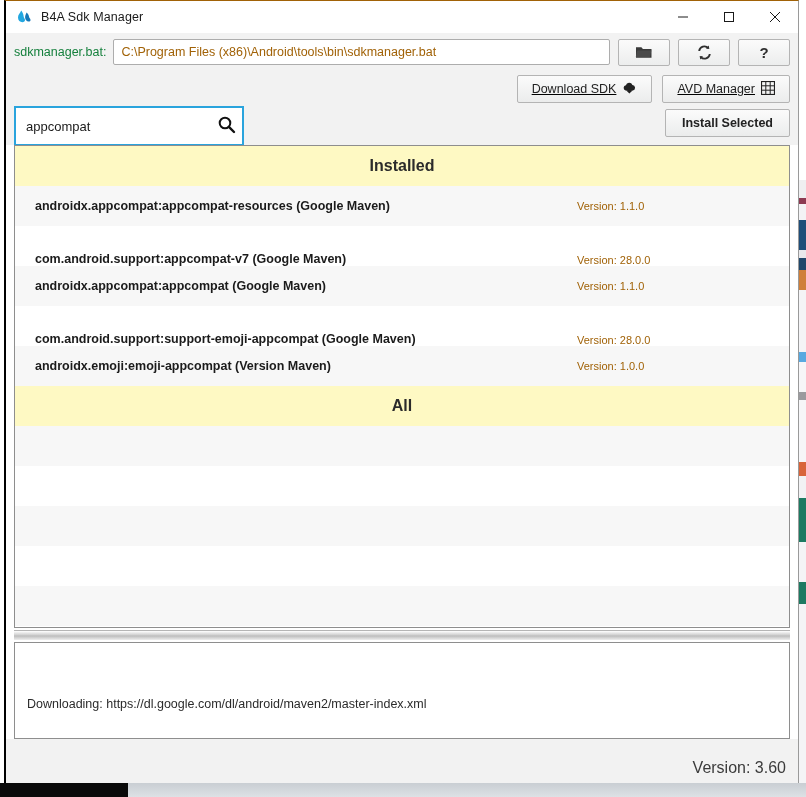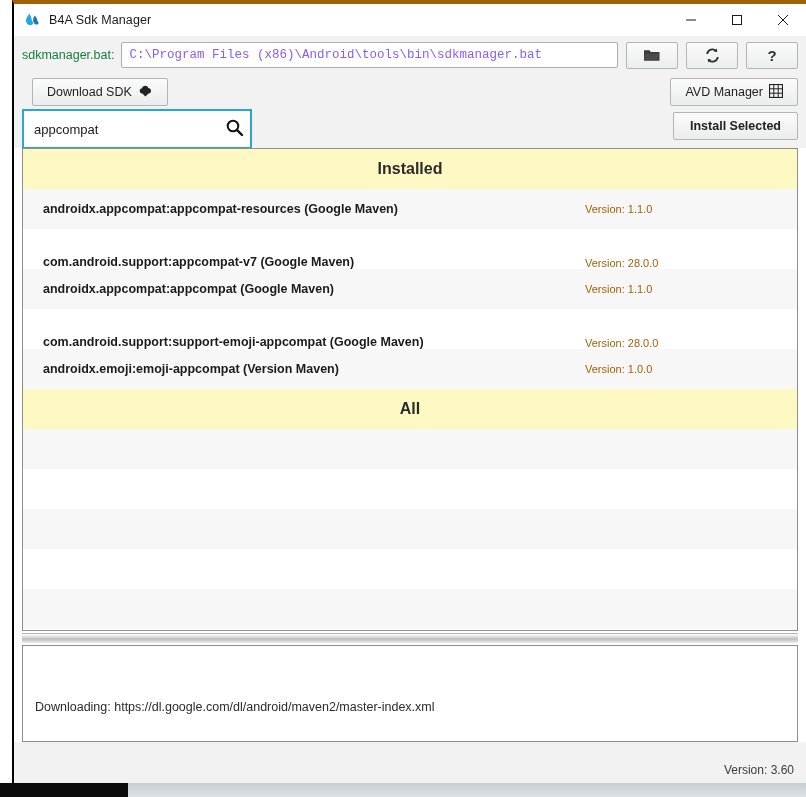--- a/index.html
+++ b/index.html
@@ -21,26 +21,26 @@
   }
   .bleed-strip {
     position: absolute;
     right: 0;
     width: 11px;
   }
 
   
   #app-window {
     position: absolute;
-    left: 12px; top: 0;
+    left: 4px; top: 0;
     width: 795px;
     height: 783px;
     background: #ffffff;
     border-left: 2px solid #000000;
-    border-top: 4px solid #a16207;
+    border-top: 1px solid #a16207;
     border-right: 1px solid #9a9a9a;
     box-sizing: border-box;
     display: flex;
     flex-direction: column;
   }
 
   
   #title-bar {
     height: 32px;
     min-height: 32px;
@@ -88,23 +88,23 @@
     font-size: 12.5px;
     color: #15803d;
     margin-right: 7px;
     white-space: nowrap;
   }
   #path-input {
     flex: 1;
     height: 26px;
     border: 1px solid #adadad;
     background: #ffffff;
-    font-family: Liberation Mono, monospace;
-    font-size: 12.5px;
-    color: #8b5cf6;
+    font-family: Liberation Sans, sans-serif;
+    font-size: 12.5px;
+    color: #a16207;
     padding: 0 7px;
     box-sizing: border-box;
     border-radius: 2px;
   }
   .tb-btn {
     width: 52px;
     height: 27px;
     margin-left: 8px;
     border: 1px solid #b4b4b4;
     border-radius: 2px;
@@ -116,23 +116,24 @@
     box-sizing: border-box;
   }
 
   
   #actions-row {
     height: 36px;
     min-height: 36px;
     background: #f2f2f2;
     display: flex;
     align-items: center;
-    justify-content: space-between;
+    justify-content: flex-end;
     padding: 0 8px;
     box-sizing: border-box;
+    text-decoration: underline;
   }
   .wide-btn {
     height: 28px;
     border: 1px solid #b4b4b4;
     border-radius: 2px;
     background: linear-gradient(#fbfbfb, #ebecec);
     font-family: "Liberation Sans", sans-serif;
     font-size: 12.5px;
     color: #222222;
     display: inline-flex;
@@ -259,21 +260,21 @@
   #status-bar {
     flex: 1;
     background: #f2f2f2;
     display: flex;
     align-items: flex-end;
     justify-content: flex-end;
     padding: 0 12px 6px 0;
     box-sizing: border-box;
   }
   #version-label {
-    font-size: 12px;
+    font-size: 16px;
     color: #3b3b3b;
   }
 
   
   #taskbar-strip {
     position: absolute;
     left: 0; bottom: 0;
     width: 806px;
     height: 14px;
     display: flex;

